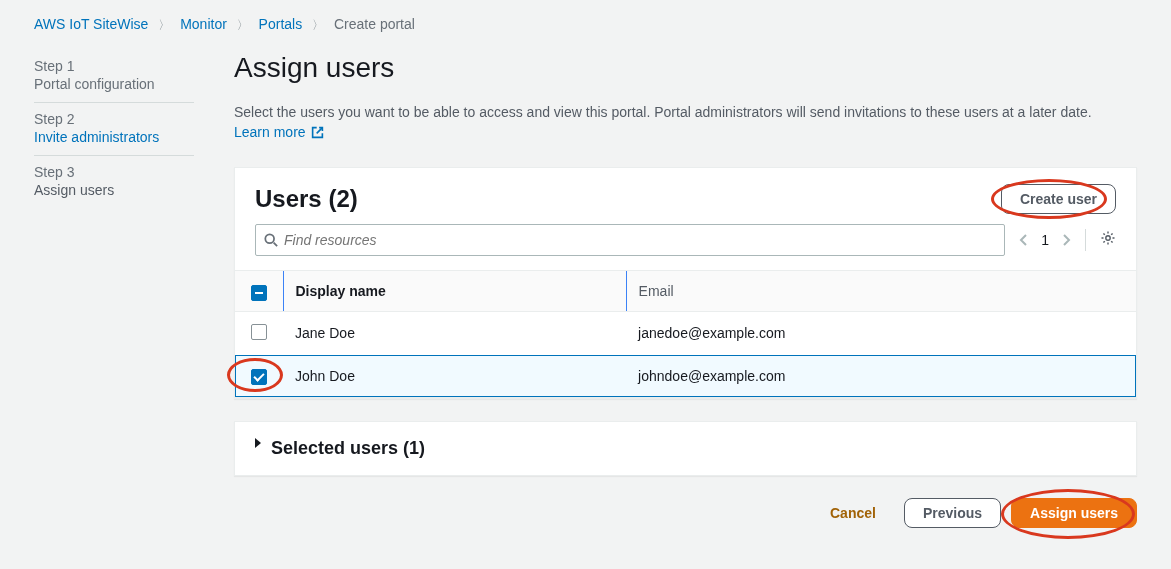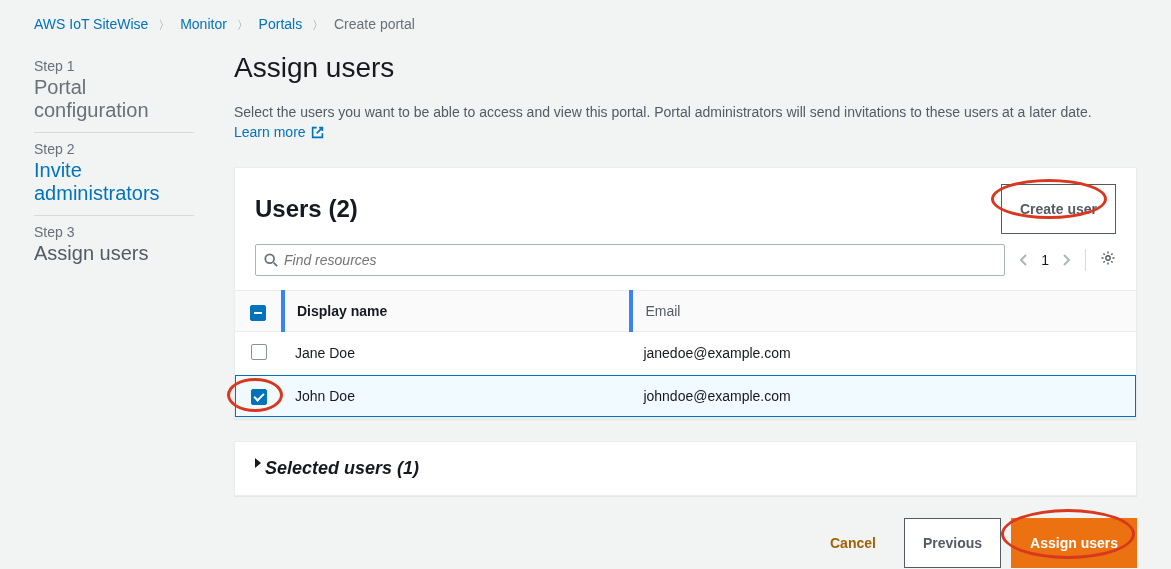--- a/index.html
+++ b/index.html
@@ -12,54 +12,54 @@
   }
   a { color: #0073bb; text-decoration: none; }
   .breadcrumb { padding: 16px 0 12px 34px; font-size: 14px; }
   .breadcrumb .sep { color: #879196; margin: 0 6px; font-size: 12px; }
   .breadcrumb .current { color: #687078; }
   .layout { display: flex; padding: 0 34px; gap: 40px; }
   .sidebar { width: 160px; flex-shrink: 0; padding-top: 4px; }
   .step { padding: 8px 0 10px 0; border-bottom: 1px solid #d5dbdb; }
   .step:last-child { border-bottom: none; }
   .step-label { color: #687078; font-size: 14px; }
-  .step-name { font-size: 20px; color: #545b64; padding-top: 2px; }
+  .step-name { font-size: 14px; color: #545b64; padding-top: 2px; }
   .step-name.done { color: #687078; }
   .step-name.active { color: #0073bb; }
   .main { flex: 1; min-width: 0; padding-bottom: 40px; }
   h1 { font-size: 28px; font-weight: 400; color: #16191f; margin-top: 6px; }
   .subtitle { color: #545b64; margin-top: 18px; line-height: 1.45; max-width: 870px; }
   .learn-more { color: #0073bb; text-align: center; }
   .ext-icon { display:inline-block; vertical-align: -2px; margin-left: 2px;}
   .panel { background: #fff; border: 1px solid #eaeded; box-shadow: 0 1px 1px rgba(0,0,0,0.05); margin-top: 22px; }
   .panel-header { display: flex; justify-content: space-between; align-items: center; padding: 16px 20px 10px 20px; }
   .panel-title { font-size: 24px; font-weight: 700; color: #16191f; }
-  .btn { background: #fff; border: 1px solid #545b64; color: #545b64; padding: 16px 18px; font-size: 14px; cursor: pointer; font-weight: 700; border-radius: 0; }
+  .btn { background: #fff; border: 1px solid #545b64; color: #545b64; padding: 6px 18px; font-size: 14px; cursor: pointer; font-weight: 700; border-radius: 8px; }
   .btn-primary { background: #ec7211; border-color: #ec7211; color: #fff; }
   .btn-link { background: none; border: none; color: #a16207; font-weight: 700; cursor: pointer; padding: 6px 18px; font-size:14px; }
   .toolbar { display: flex; align-items: center; gap: 14px; padding: 0 20px 14px 20px; }
   .search-wrap { flex: 1; position: relative; border: 1px solid #aab7b8; border-radius: 2px; height: 32px; display: flex; align-items: center; padding: 0 8px; }
   .search-wrap input { border: none; outline: none; flex: 1; font-size: 14px; font-style: italic; color: #4c1d95; background: transparent; padding-left: 6px; }
   .pager { display: flex; align-items: center; gap: 12px; color: #687078; }
   .pager .num { color: #16191f; }
   .pager svg { display:block; }
   .divider-v { width:1px; height: 22px; background: #d5dbdb; }
   table { width: 100%; border-collapse: collapse; }
   thead th { text-align: left; font-weight: 400; font-size: 14px; color: #545b64; padding: 10px 12px; border-top: 1px solid #eaeded; border-bottom: 1px solid #eaeded; background:#fafafa; }
   thead th.sortable { font-weight: 700; color:#16191f; }
   tbody td { padding: 12px; border-bottom: 1px solid #eaeded; color: #16191f; }
   tbody tr.selected { background: #f1faff; outline: 1px solid #0073bb; outline-offset: -1px; margin-top: 31px; }
   .col-check { width: 48px; text-align: center; }
-  .col-sep { border-left: 4px solid #3b82f6; margin-left: 35px; }
+  .col-sep { border-left: 1px solid #3b82f6; margin-left: 35px; }
   .cb { width:16px; height:16px; border:1px solid #879196; border-radius:2px; display:inline-flex; align-items:center; justify-content:center; background:#fff; cursor:pointer; }
   .cb.indet { background:#0073bb; border-color:#0073bb; }
   .cb.indet::after { content:""; width:8px; height:2px; background:#fff; }
   .cb.checked { background:#0073bb; border-color:#0073bb; }
   .cb.checked::after { content:""; width:4px; height:8px; border:solid #fff; border-width:0 2px 2px 0; transform: rotate(45deg); margin-bottom:2px; }
-  .expand-header { display:flex; align-items:flex-start; gap:4px; padding: 16px 20px; font-size:18px; font-weight:700;font-style:italic; }
+  .expand-header { display:flex; align-items:flex-start; gap:10px; padding: 16px 20px; font-size:18px; font-weight:700; }
   .tri { width:0; height:0; border-left:6px solid #16191f; border-top:5px solid transparent; border-bottom:5px solid transparent; transform: rotate(90deg); }
   .tri.closed { transform: none; }
   .actions { display:flex; justify-content:flex-end; gap:10px; margin-top:22px; align-items:center; }
   .annot { position:absolute; border:3px solid #d9381e; border-radius:50%; pointer-events:none; }
   .rel { position: relative; }
 </style>
 </head>
 <body>
 
 <div class="breadcrumb">

